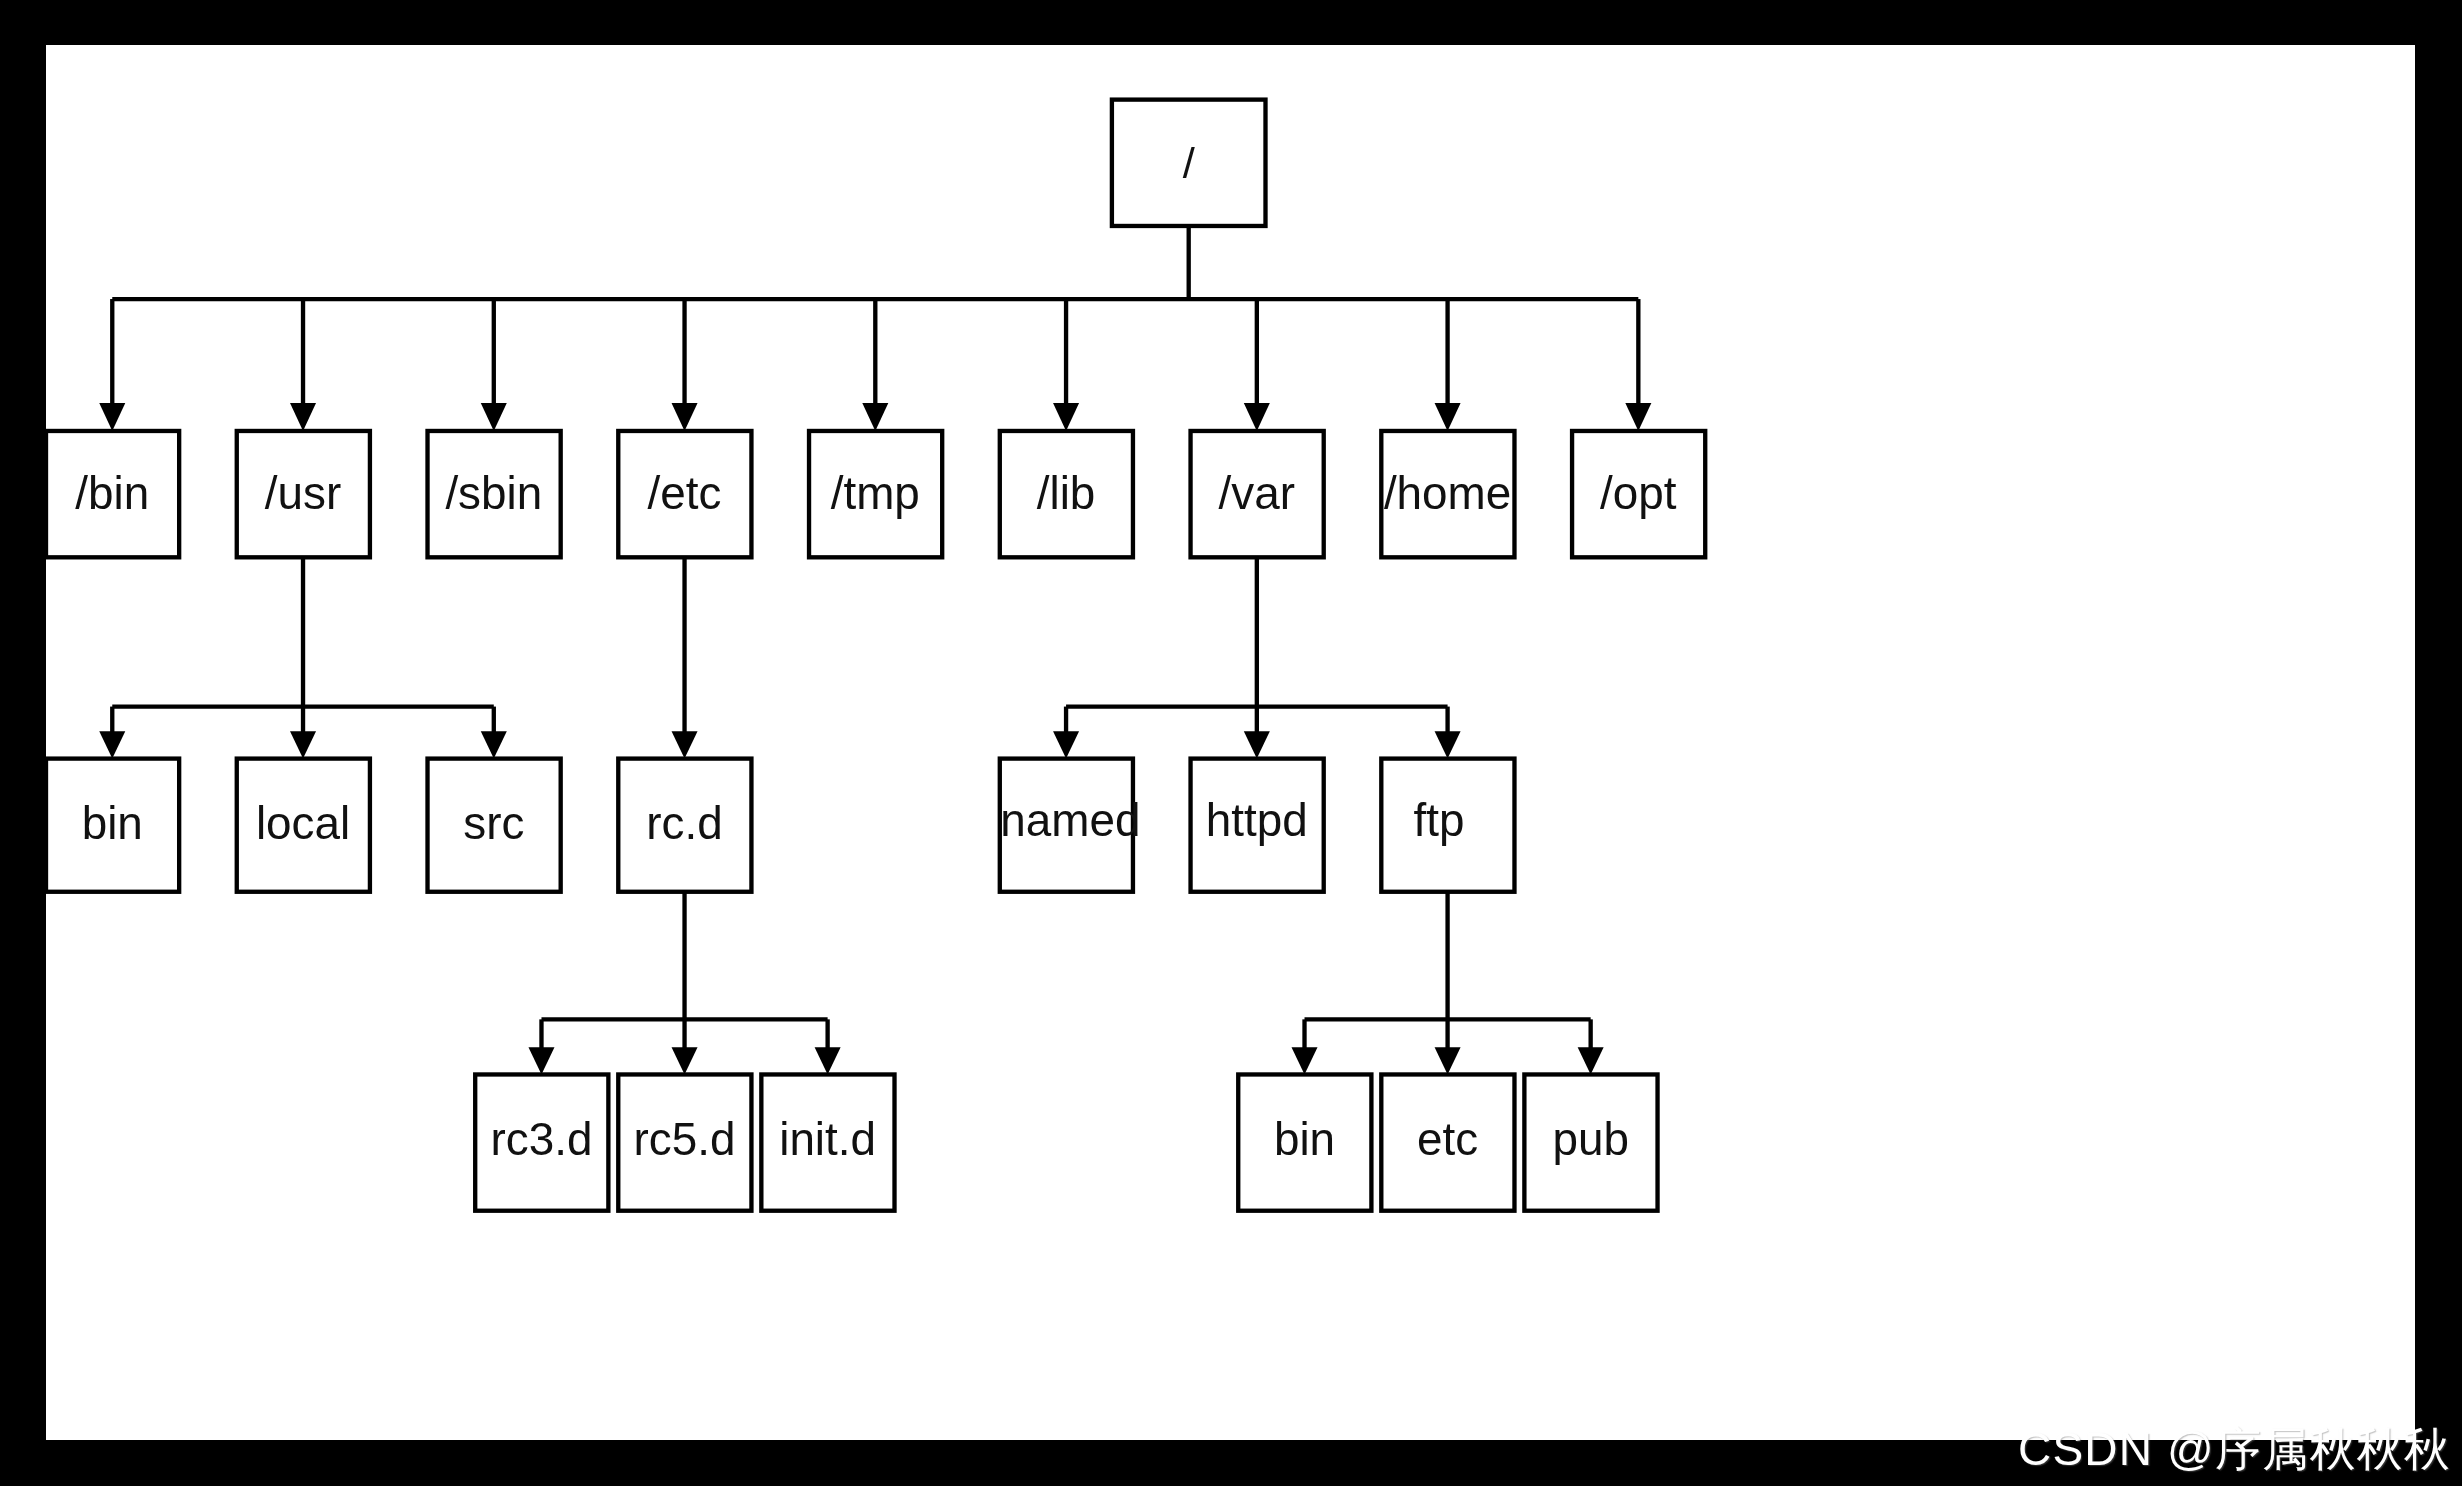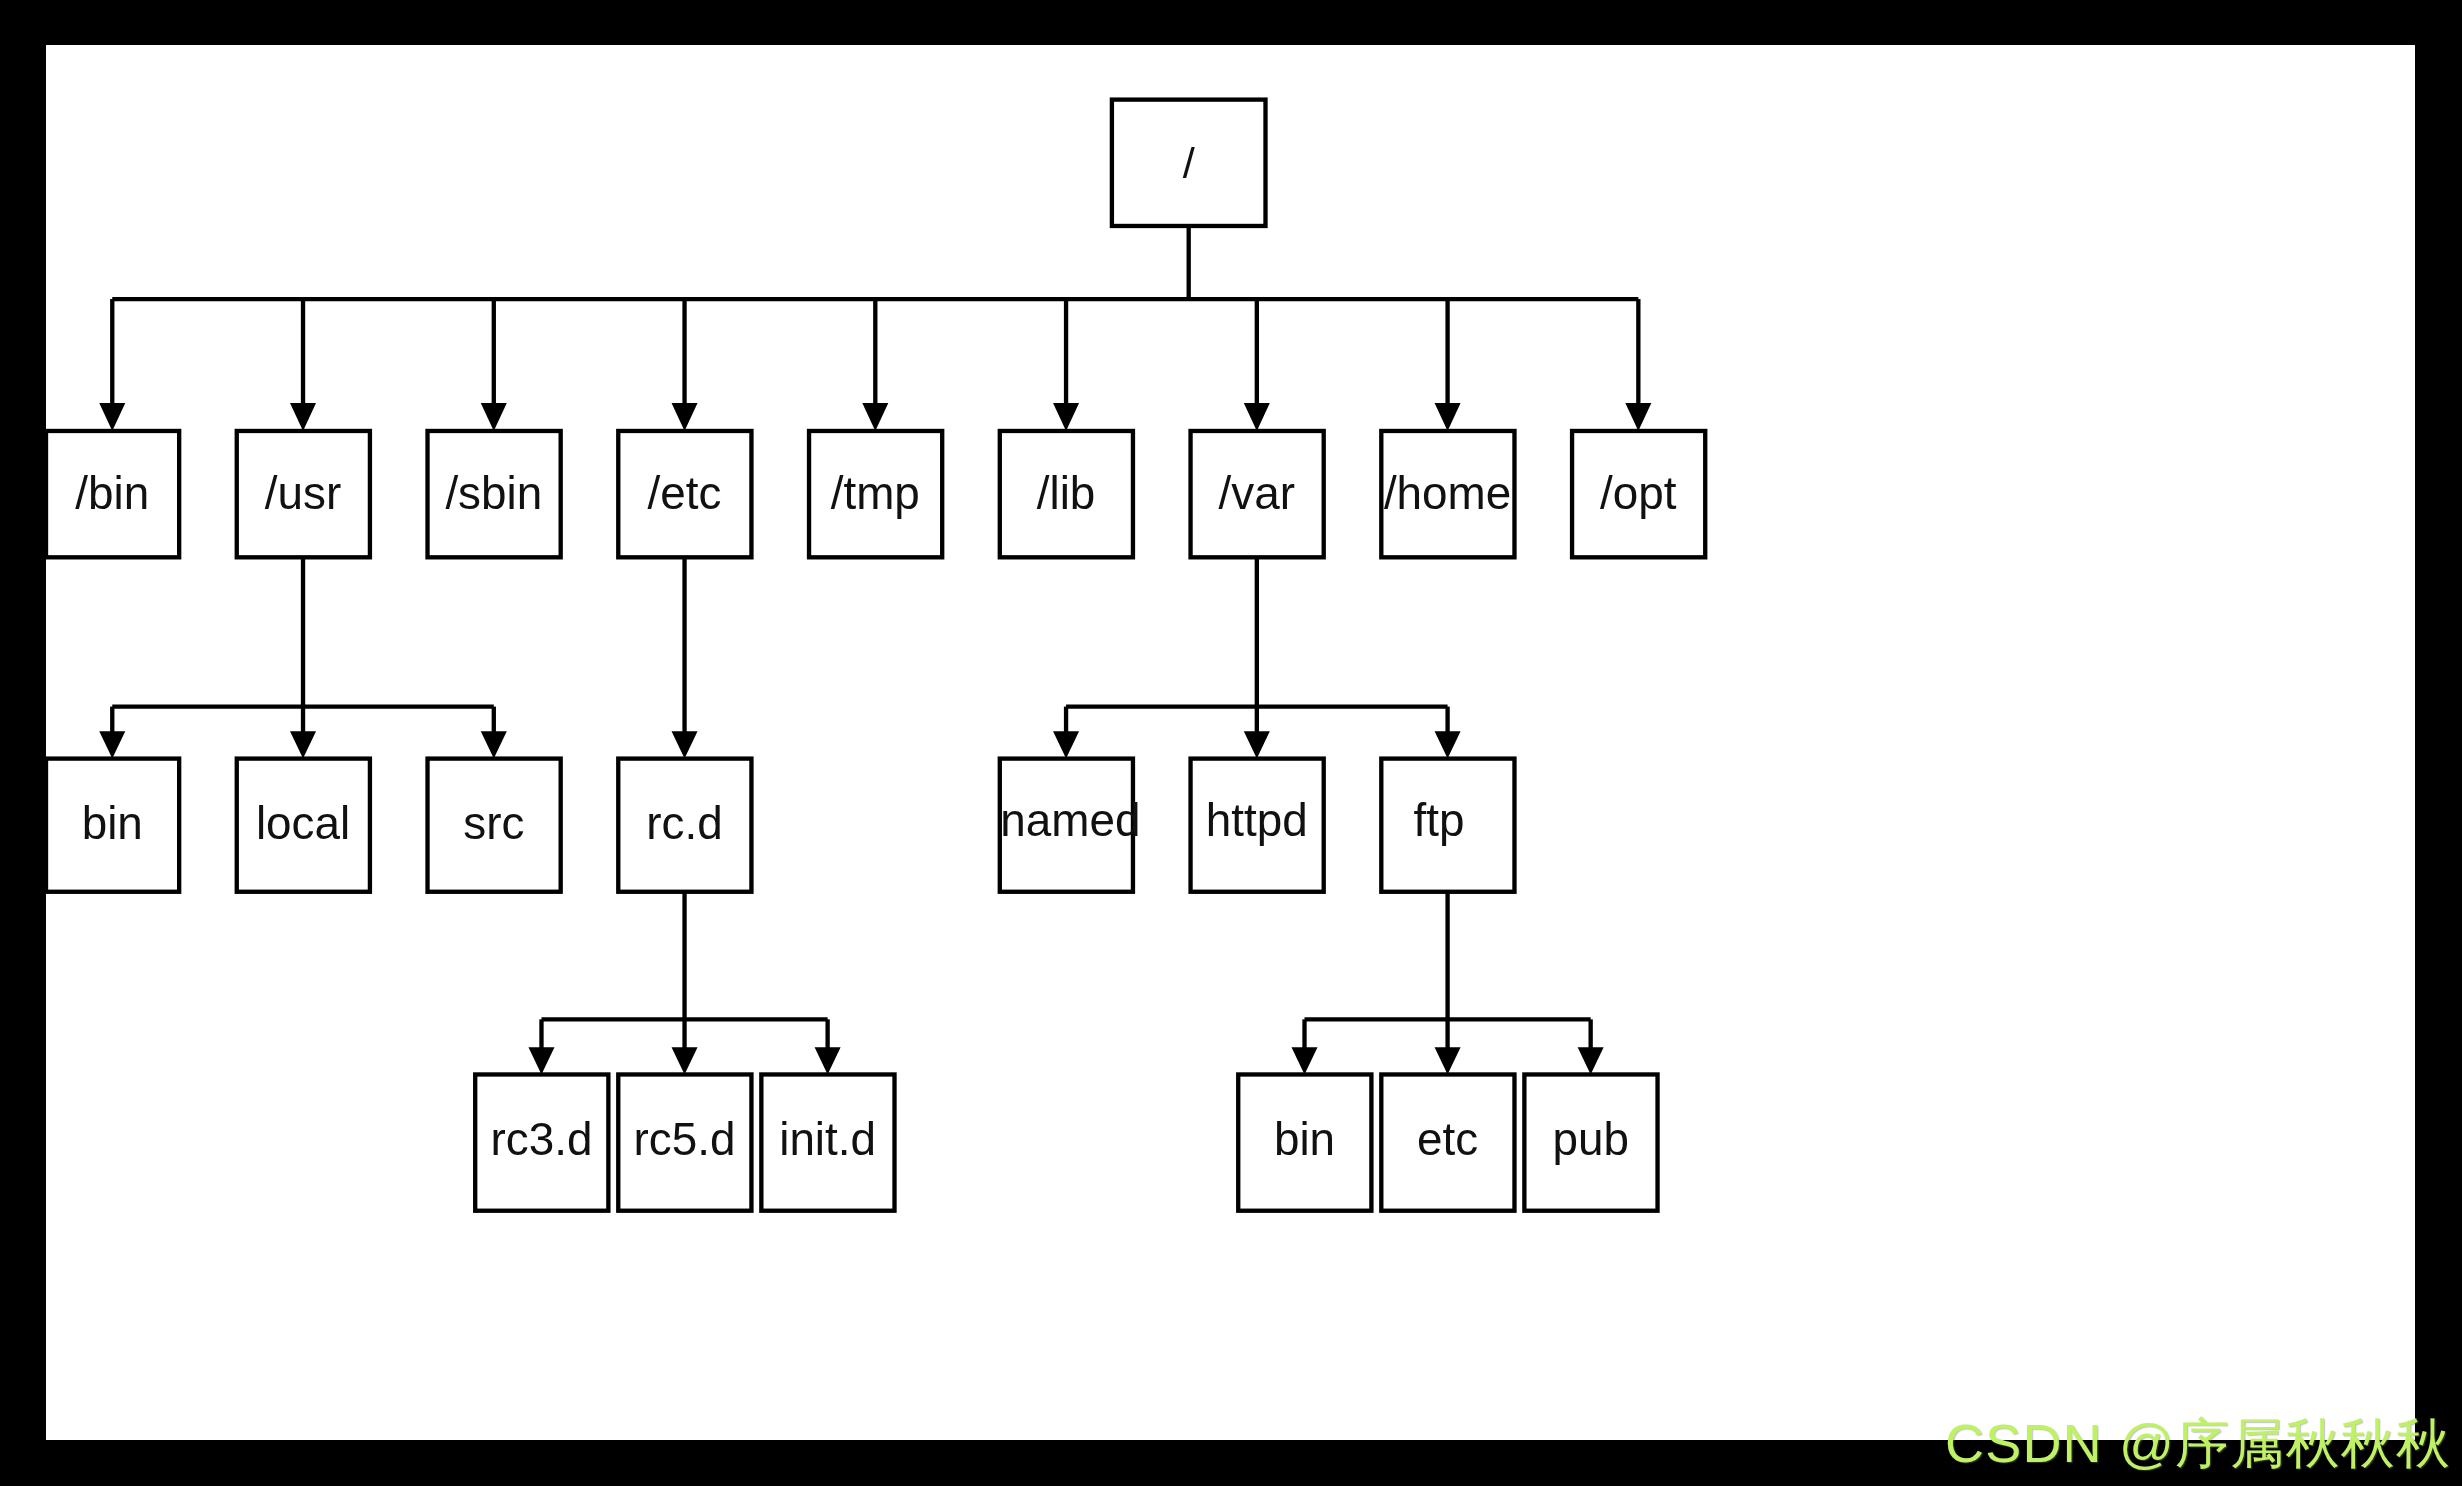--- a/index.html
+++ b/index.html
@@ -58,22 +58,22 @@
   }
   .arrowhead {
     fill: #000000;
     stroke: none;
   }
   #watermark {
     position: absolute;
     right: 11px;
     bottom: 5px;
     font-family: "Liberation Sans", sans-serif;
-    font-size: 54px;
-    color: #bef264;
+    font-size: 46px;
+    color: #ffffff;
     white-space: nowrap;
     letter-spacing: 1.2px;
     text-shadow: 1.2px 1.2px 1.2px rgba(120,120,120,0.45);
     pointer-events: none;
   }
 </style>
 </head>
 <body>
 
 <div id="stage">

